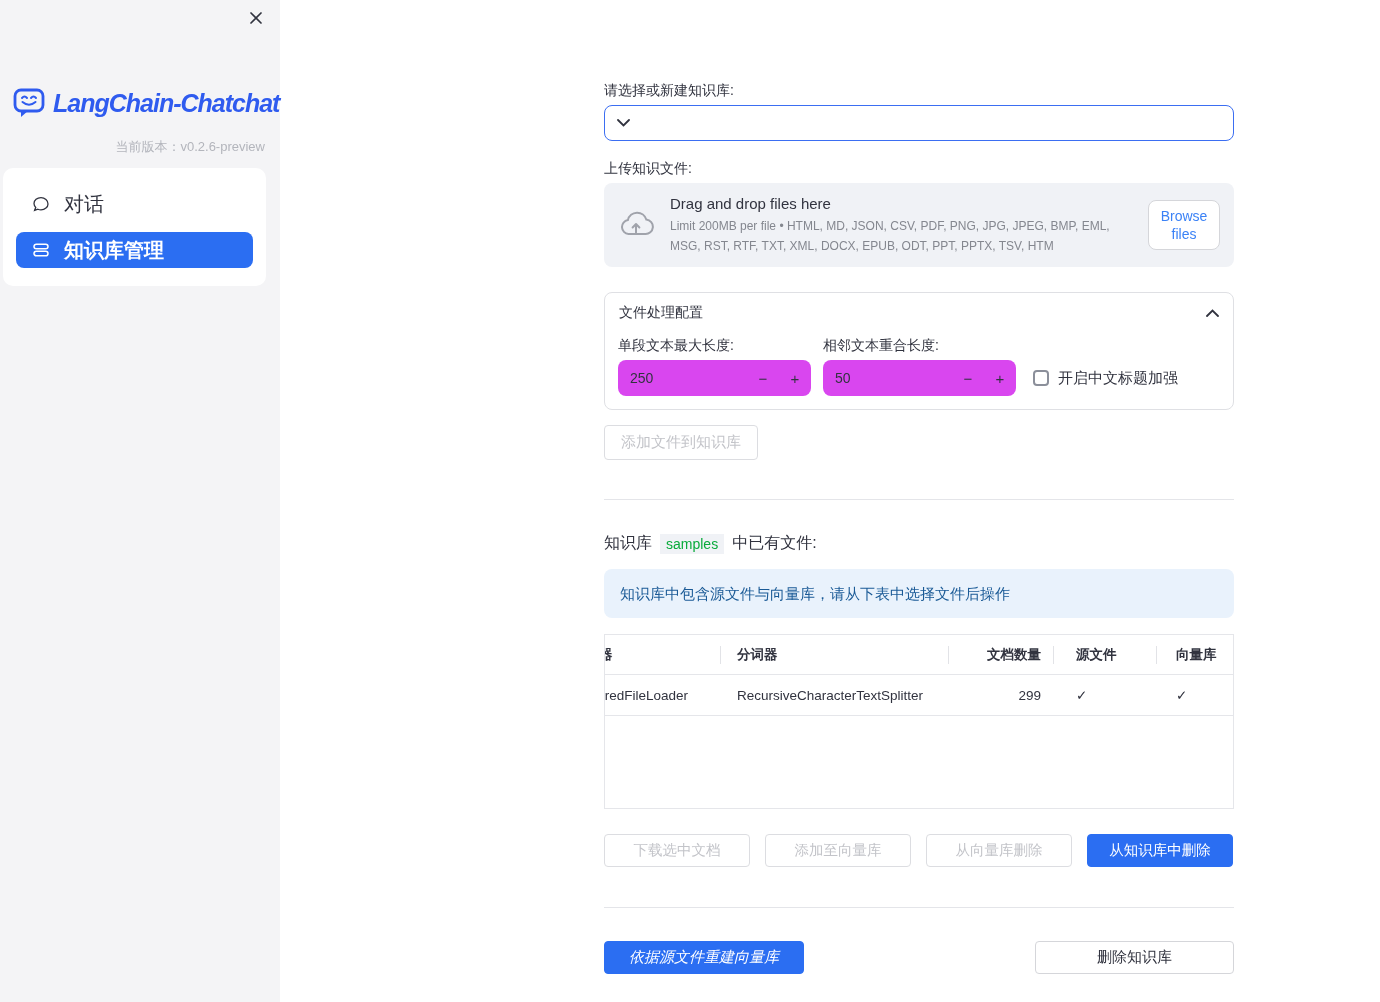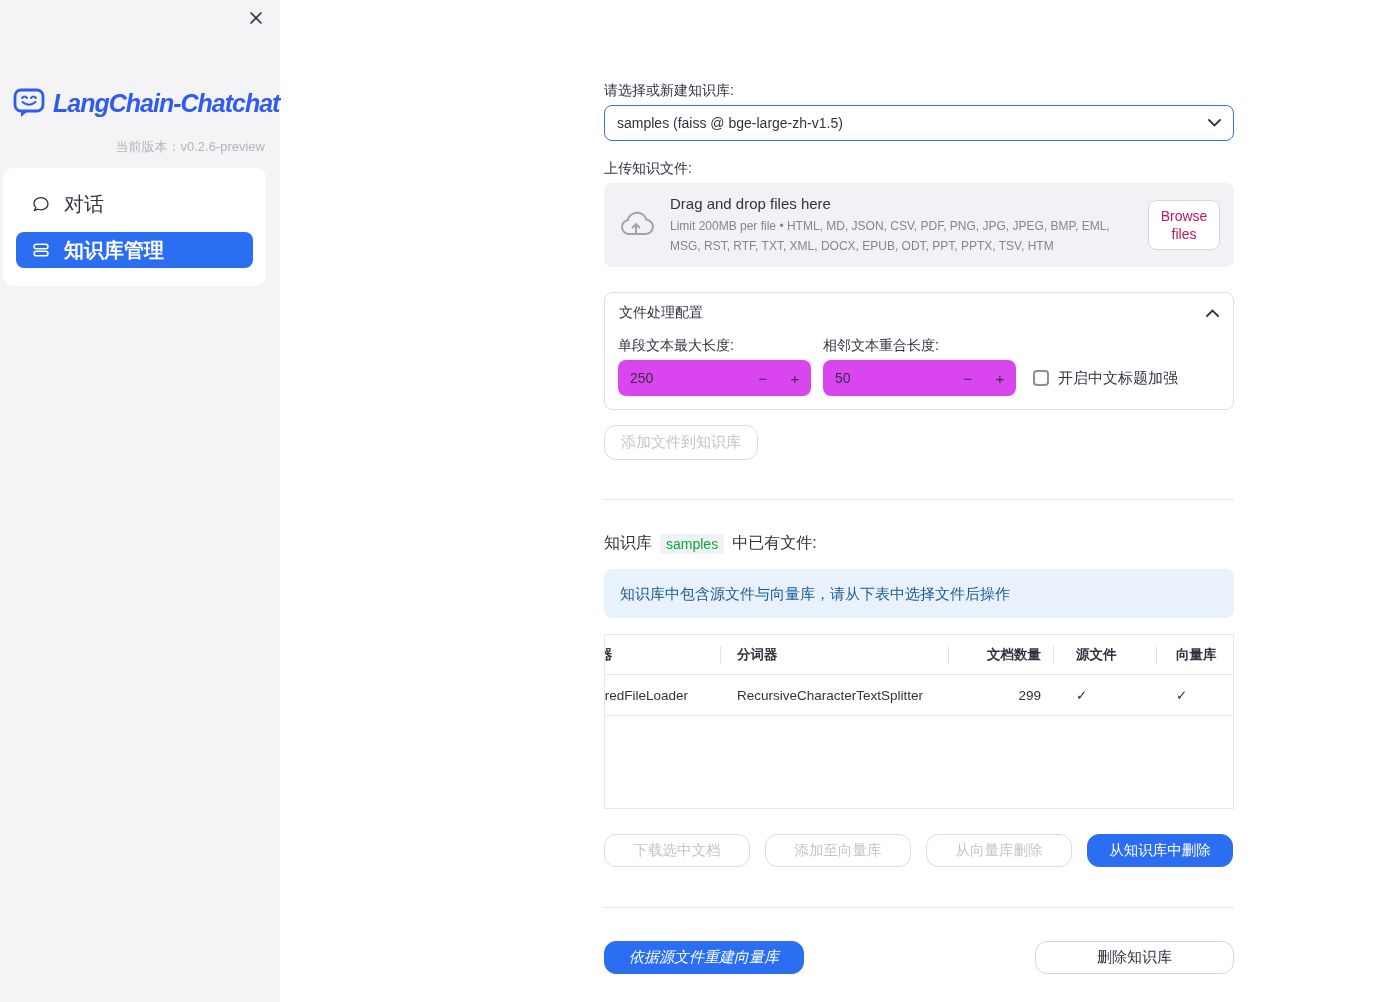--- a/index.html
+++ b/index.html
@@ -30,42 +30,42 @@
   .select-box .val { flex:1; font-size:14px; color:#31333f; }
 
   .upload-label { margin-top:19px; }
   .dropzone { margin-top:6px; height:84px; background:#f0f2f6; border-radius:8px;
     display:flex; align-items:center; padding:0 14px 0 14px; gap:16px; }
   .dz-icon { flex:0 0 36px; }
   .dz-text { flex:1; }
   .dz-title { font-size:15px; color:#31333f; margin-bottom:4px; }
   .dz-limit { font-size:12px; line-height:20px; color:#84878f; }
   .browse-btn { flex:0 0 72px; background:#ffffff; border:1px solid #d5d6da; border-radius:8px;
-    height:50px; font-size:14px; line-height:18px; color:#be185d; cursor:pointer;
+    height:50px; font-size:14px; line-height:18px; color:#3b82f6; cursor:pointer;
     font-family:inherit; }
 
   .expander { margin-top:25px; border:1px solid #dfe0e4; border-radius:8px; }
   .exp-header { height:40px; display:flex; align-items:center; justify-content:space-between;
     padding:0 14px; cursor:pointer; }
   .exp-title { font-size:14px; color:#31333f; }
   .exp-body { padding:4px 13px 13px 13px; display:flex; }
   .num-field { width:193px; }
   .num-field + .num-field { margin-left:12px; }
   .num-field .field-label { display:block; }
   .num-input { margin-top:6px; height:36px; background:#d946ef; border-radius:8px;
     display:flex; align-items:center; }
   .num-input .nval { flex:1; padding-left:12px; font-size:14px; color:#31333f; }
   .step-btn { width:32px; height:36px; border:none; background:transparent; font-size:15px;
     color:#31333f; cursor:pointer; font-family:inherit; }
   .check-field { margin-left:17px; align-self:flex-end; height:36px; display:flex;
     align-items:center; gap:9px; cursor:pointer; }
   .check-box { width:16px; height:16px; border:2px solid #8b8f9a; border-radius:4px; background:#fff; }
   .check-label { font-size:15px; color:#31333f; }
 
-  .btn { border-radius:12px; font-size:15px; font-family:inherit; cursor:pointer; }
+  .btn { border-radius:4px; font-size:15px; font-family:inherit; cursor:pointer; }
   .btn-secondary { background:#ffffff; border:1px solid #d5d6da; color:#31333f; }
   .btn-disabled { background:#ffffff; border:1px solid #dcdde1; color:#c3c4c9; cursor:default; }
   .btn-primary { background:#2b6ef2; border:1px solid #2b6ef2; color:#ffffff; }
 
   .add-files-btn { margin-top:15px; height:35px; padding:0 16px; }
 
   .divider { margin-top:39px; border-top:1px solid #e4e5e9; height:0; }
   .divider2 { margin-top:40px; border-top:1px solid #e4e5e9; height:0; }
 
   .kb-line { margin-top:33px; font-size:16px; color:#31333f; display:flex; align-items:center; gap:8px; }
@@ -138,21 +138,20 @@
         </svg>
         <span>知识库管理</span>
       </div>
     </div>
   </div>
 
   <div class="main">
 
     <div class="field-label">请选择或新建知识库:</div>
     <div class="select-box">
-      <span class="val">samples (faiss @ bge-large-zh-v1.5)</span>
       <svg width="13" height="8" viewBox="0 0 13 8">
         <path d="M1 1 L6.5 6.5 L12 1" fill="none" stroke="#31333f" stroke-width="1.8" stroke-linecap="round"></path>
       </svg>
     </div>
 
     <div class="field-label upload-label">上传知识文件:</div>
     <div class="dropzone">
       <svg class="dz-icon" width="36" height="30" viewBox="0 0 36 30">
         <path d="M10.5 24a7 7 0 0 1-.6-13.9A9.5 9.5 0 0 1 28.3 9.6 7.2 7.2 0 0 1 27 24H10.5z" fill="none" stroke="#a0a3ab" stroke-width="2"></path>
         <path d="M18 22.5 v-8 M14.6 17.5 L18 14 l3.4 3.5" fill="none" stroke="#a0a3ab" stroke-width="2" stroke-linecap="round" stroke-linejoin="round"></path>

